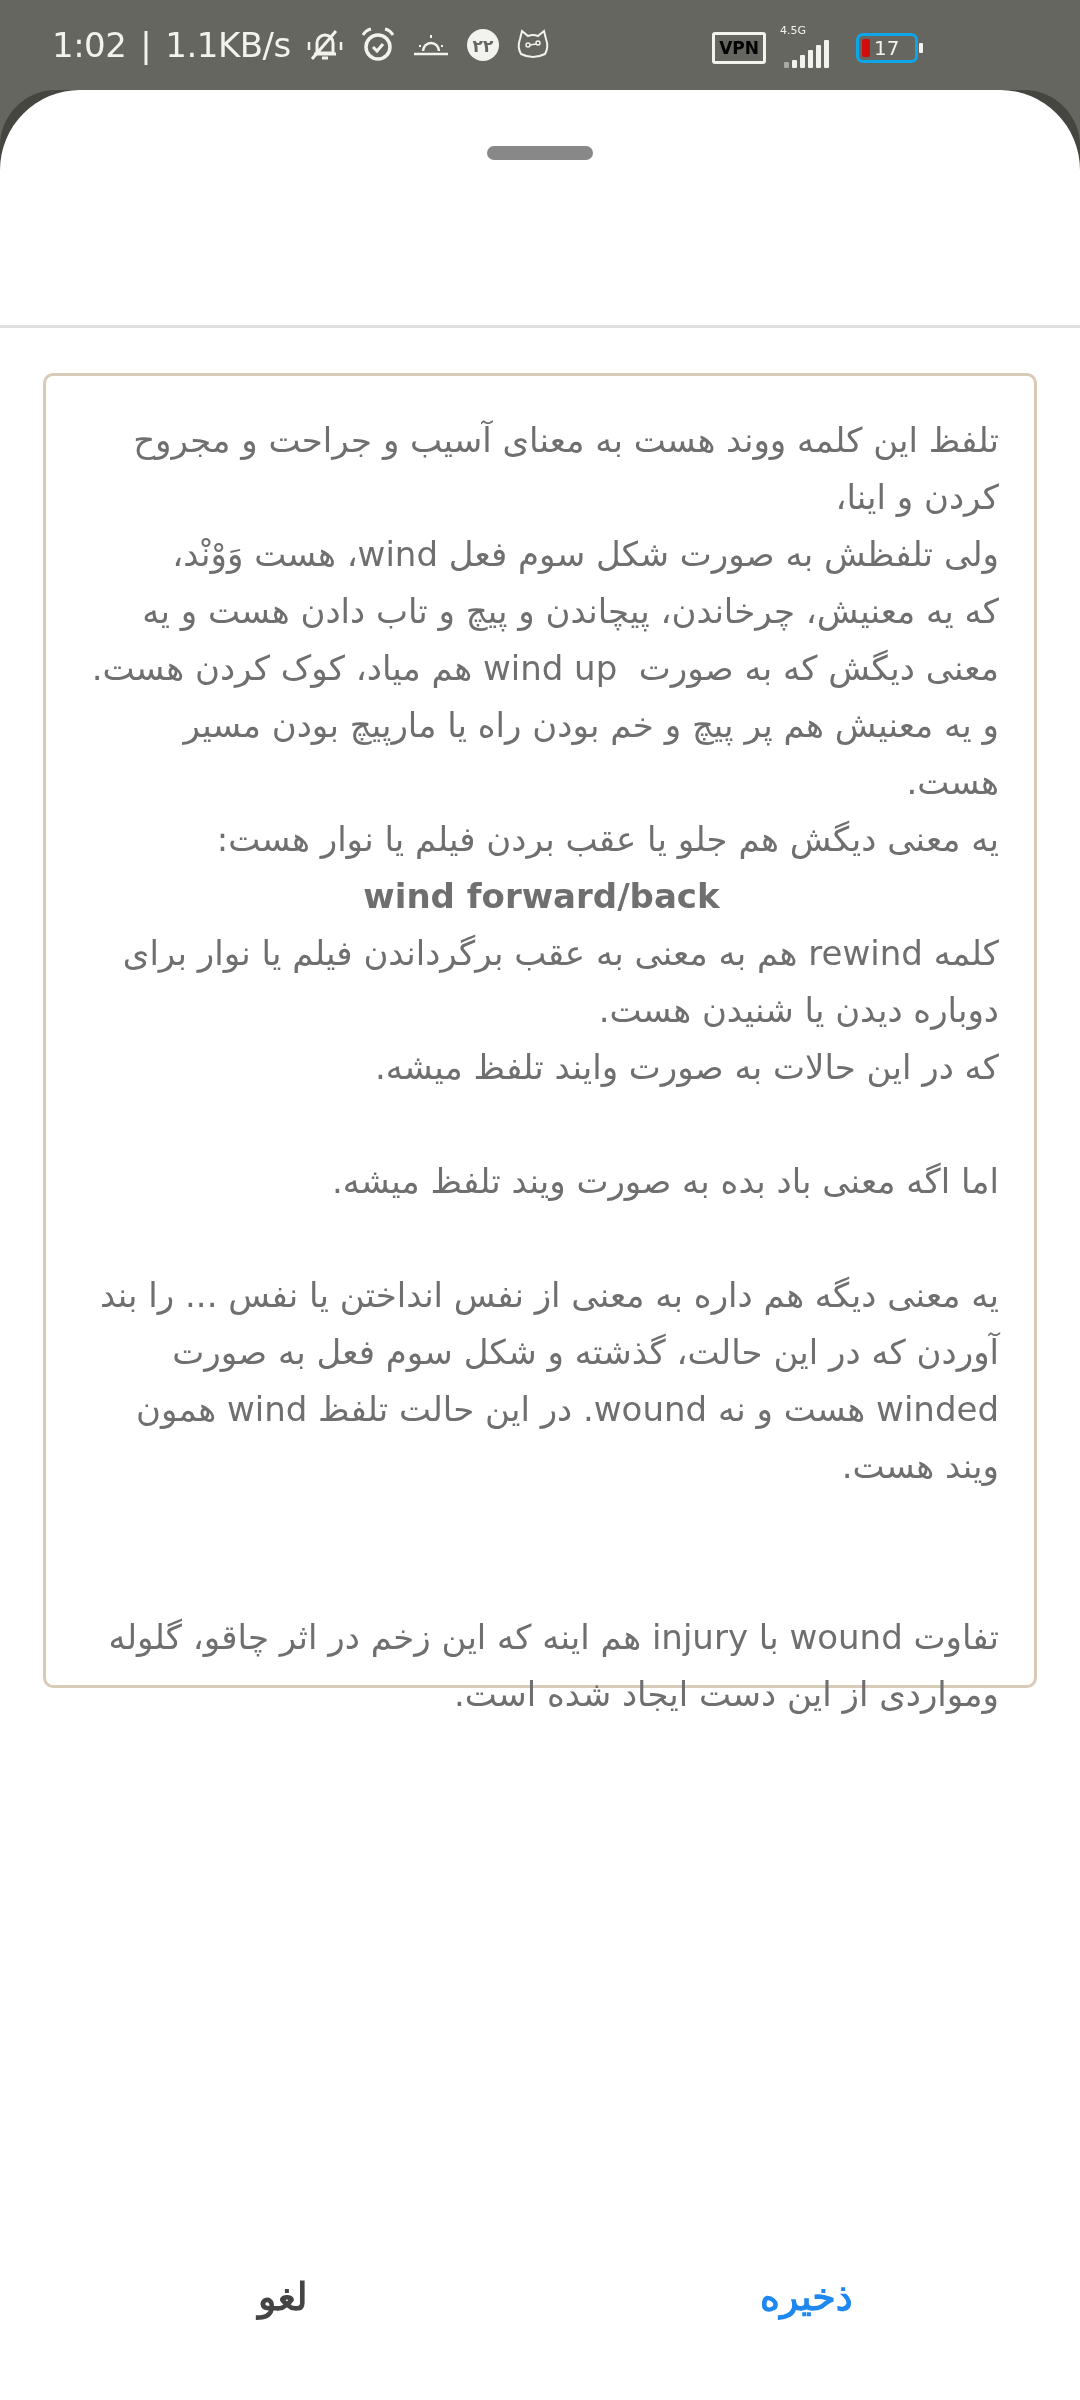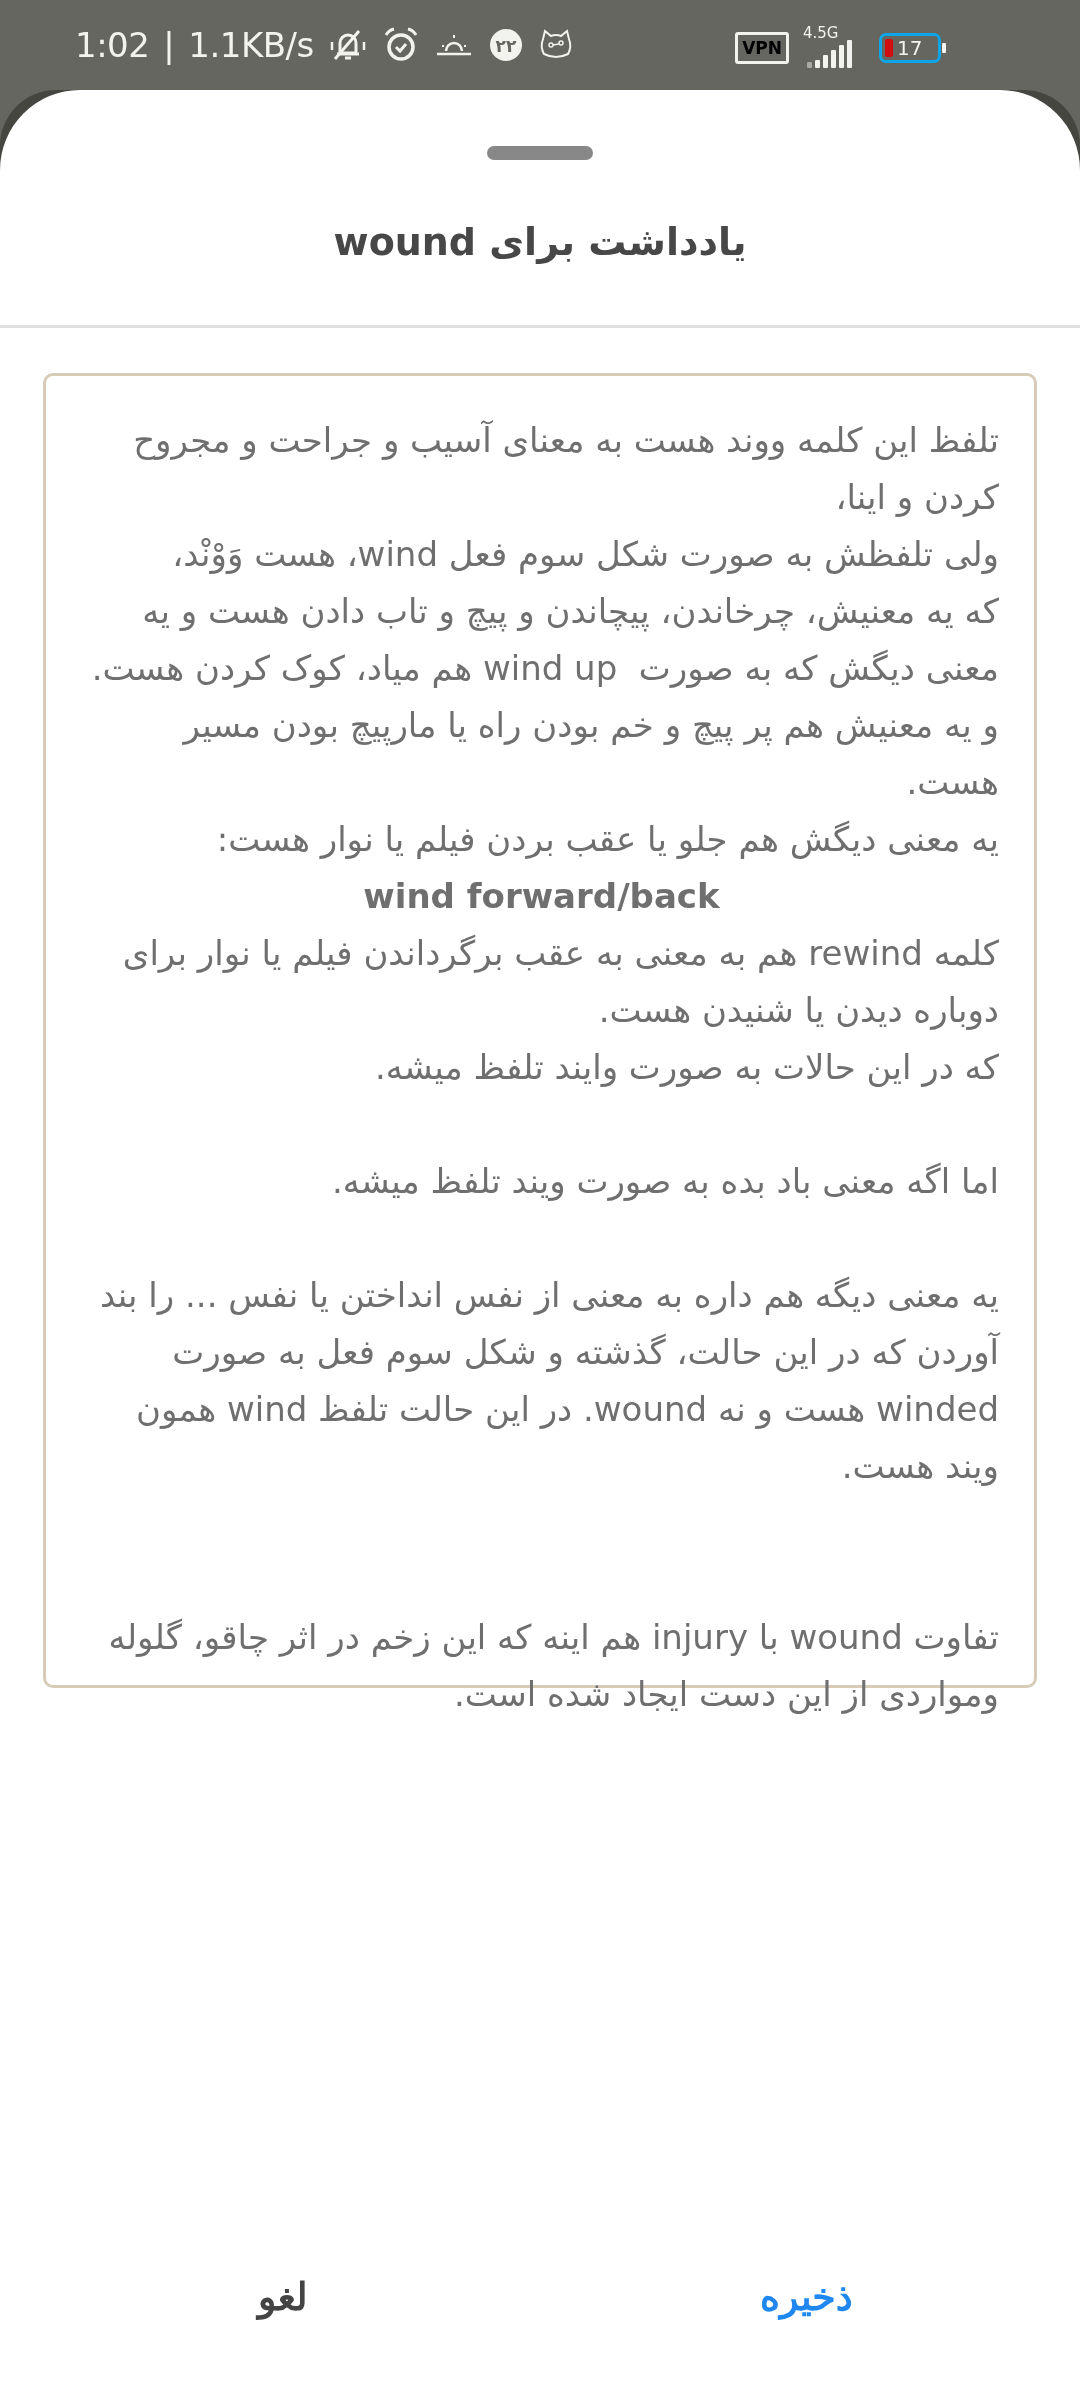--- a/index.html
+++ b/index.html
@@ -16,21 +16,20 @@
     }
     
     .status-bar {
       position: absolute;
       left: 0; top: 0;
       width: 976px;
       height: 90px;
       background: #65665f;
       color: #f2f2ee;
       font-family: "DejaVu Sans", sans-serif;
-      margin-left: 23px;
     }
     .status-left {
       position: absolute;
       left: 52px;
       top: 22px;
       height: 46px;
       display: flex;
       align-items: center;
       gap: 14px;
       font-size: 34px;
@@ -61,21 +60,21 @@
       color: #000000;
     }
     .net-type {
       position: relative;
       width: 62px;
       height: 40px;
     }
     .net-type .label {
       position: absolute;
       left: 0; top: -4px;
-      font-size: 15px;
+      font-size: 11px;
       color: #f2f2ee;
     }
     .net-type .bars {
       position: absolute;
       left: 4px; bottom: 0;
       display: flex;
       align-items: flex-end;
       gap: 3px;
     }
     .net-type .bars span {
@@ -295,21 +294,20 @@
       <span class="tip"></span>
     </span>
   </div>
 </div>
 
 <div class="back-layer"></div>
 
 <div class="sheet">
   <div class="drag-handle"></div>
 
-  <div class="sheet-title">یادداشت برای wound</div>
 
   <div class="divider"></div>
 
   <div class="note-box">
     <div class="note-text" id="note-text" contenteditable="true" style=""><div>تلفظ این کلمه ووند هست به معنای آسیب و جراحت و مجروح کردن و اینا،</div><div>ولی تلفظش به صورت شکل سوم فعل wind، هست وَوْنْد،</div><div>که یه معنیش، چرخاندن، پیچاندن و پیچ و تاب دادن هست و یه معنی دیگش که به صورت  wind up هم میاد، کوک کردن هست.</div><div>و یه معنیش هم پر پیچ و خم بودن راه یا مارپیچ بودن مسیر هست.</div><div>یه معنی دیگش هم جلو یا عقب بردن فیلم یا نوار هست:</div><div class="ltr-line">wind forward/back</div><div>کلمه rewind هم به معنی به عقب برگرداندن فیلم یا نوار برای دوباره دیدن یا شنیدن هست.</div><div>که در این حالات به صورت وایند تلفظ میشه.</div><div>&nbsp;</div><div>اما اگه معنی باد بده به صورت ویند تلفظ میشه.</div><div>&nbsp;</div><div>یه معنی دیگه هم داره به معنی از نفس انداختن یا نفس ... را بند آوردن که در این حالت، گذشته و شکل سوم فعل به صورت winded هست و نه wound. در این حالت تلفظ wind همون ویند هست.</div><div>&nbsp;</div><div>&nbsp;</div><div>تفاوت wound با injury هم اینه که این زخم در اثر چاقو، گلوله ومواردی از این دست ایجاد شده است.</div></div>
   </div>
 
   <div class="actions">
     <button class="btn btn-save">ذخیره</button>
     <button class="btn btn-cancel">لغو</button>

